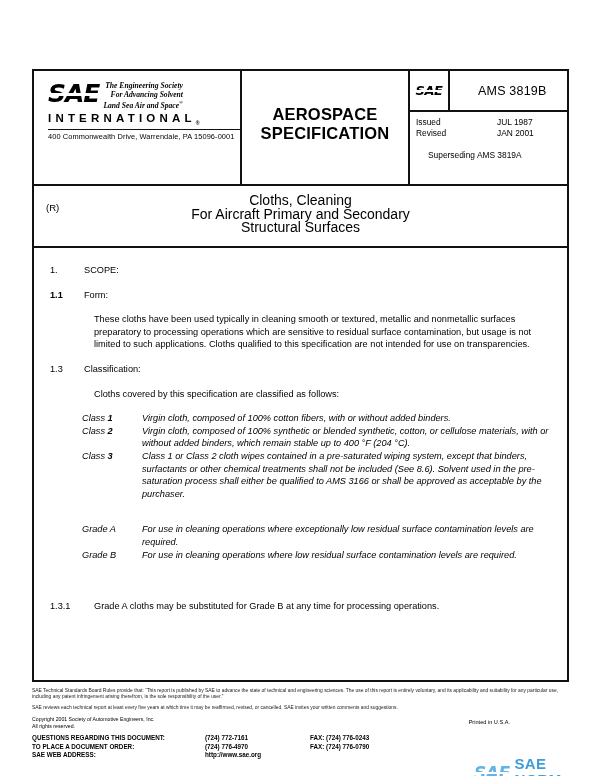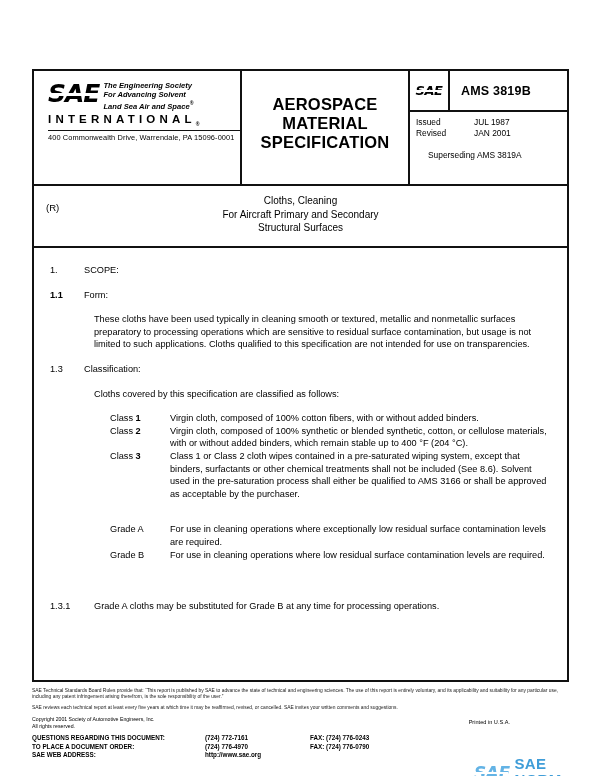--- a/index.html
+++ b/index.html
@@ -80,27 +80,28 @@
   }
   .sae-mark::after {
     content: "";
     position: absolute;
     left: -1px; right: 3px;
     top: 12px;
     height: 3px;
     background: #fff;
   }
   .tagline {
-    font-family: Liberation Sans, sans-serif;
+    font-family: Liberation Serif, serif;
     font-style: italic;
     font-weight: bold;
     font-size: 7.6px;
     line-height: 8.6px;
     padding-top: 1px;
     white-space: nowrap;
+    text-align: right;
   }
   .tagline .reg { font-size: 5px; vertical-align: super; }
   .intl {
     font-weight: bold;
     font-size: 11.5px;
     letter-spacing: 4.2px;
     margin-top: 2px;
     white-space: nowrap;
   }
   .intl .reg2 { font-size: 5px; vertical-align: sub; letter-spacing: 0; }
@@ -150,31 +151,31 @@
   }
   .num-badge::after {
     content: "";
     position: absolute;
     left: 5px; right: 6px;
     top: 19px;
     height: 2px;
     background: #fff;
   }
   .doc-number {
-    font-weight: bold;
+    font-weight: normal;
     font-size: 12.5px;
-    padding-left: 11px;
+    padding-left: 28px;
     letter-spacing: 0.2px;
   }
   .dates {
     padding: 5px 0 0 6px;
     font-size: 8.4px;
     line-height: 11px;
   }
-  .dates .drow { display: flex; }
+  .dates .drow { display: flex; gap: 23px; }
   .dates .dlbl { width: 58px; }
   .dates .dval { font-weight: normal; }
   .supersede {
     font-size: 8.4px;
     padding: 11px 0 0 18px;
   }
 
   
   .title-row {
     height: 62px;
@@ -183,21 +184,21 @@
     position: relative;
   }
   .rev-mark {
     position: absolute;
     left: 12px;
     top: 16px;
     font-size: 9.6px;
   }
   .spec-title {
     text-align: center;
-    font-size: 10px;
+    font-size: 14px;
     line-height: 13.5px;
     padding-top: 8px;
   }
 
   
   .body-area {
     padding: 16px 16px 0 16px;
     font-size: 9.2px;
     line-height: 12.6px;
   }
@@ -206,21 +207,21 @@
     margin-bottom: 12px;
   }
   .sec-num { width: 34px; flex: 0 0 34px; }
   .sec-num.b { font-weight: bold; }
   .sec-ttl { }
   .para {
     margin-left: 44px;
     margin-bottom: 12px;
     text-align: left;
   }
-  .deflist { margin-left: 60px; margin-bottom: 11px; }
+  .deflist { margin-left: 32px; margin-bottom: 11px; font-style: italic; }
   .defrow { display: flex; margin-bottom: 0px; }
   .deflbl { width: 60px; flex: 0 0 60px; }
   .deflbl b { font-weight: bold; }
   .defbody { flex: 1; }
   .gap { height: 12px; }
   .subsec {
     display: flex;
     margin-top: 16px;
   }
   .subsec .sec-num { width: 44px; flex: 0 0 44px; }
@@ -336,21 +337,20 @@
           </div>
         </div>
         <div class="intl"><span>INTERNATIONAL</span><span class="reg2">®</span></div>
         <div class="addr-rule"></div>
         <div class="addr">400 Commonwealth Drive, Warrendale, PA 15096-0001</div>
       </div>
 
       <div class="hdr-mid">
         <div class="doctitle">
           <div>AEROSPACE</div>
-          <div>MATERIAL</div>
           <div>SPECIFICATION</div>
         </div>
       </div>
 
       <div class="hdr-right">
         <div class="num-row">
           <div class="num-badge">SAE</div>
           <div class="doc-number">AMS 3819B</div>
         </div>
         <div class="dates">

